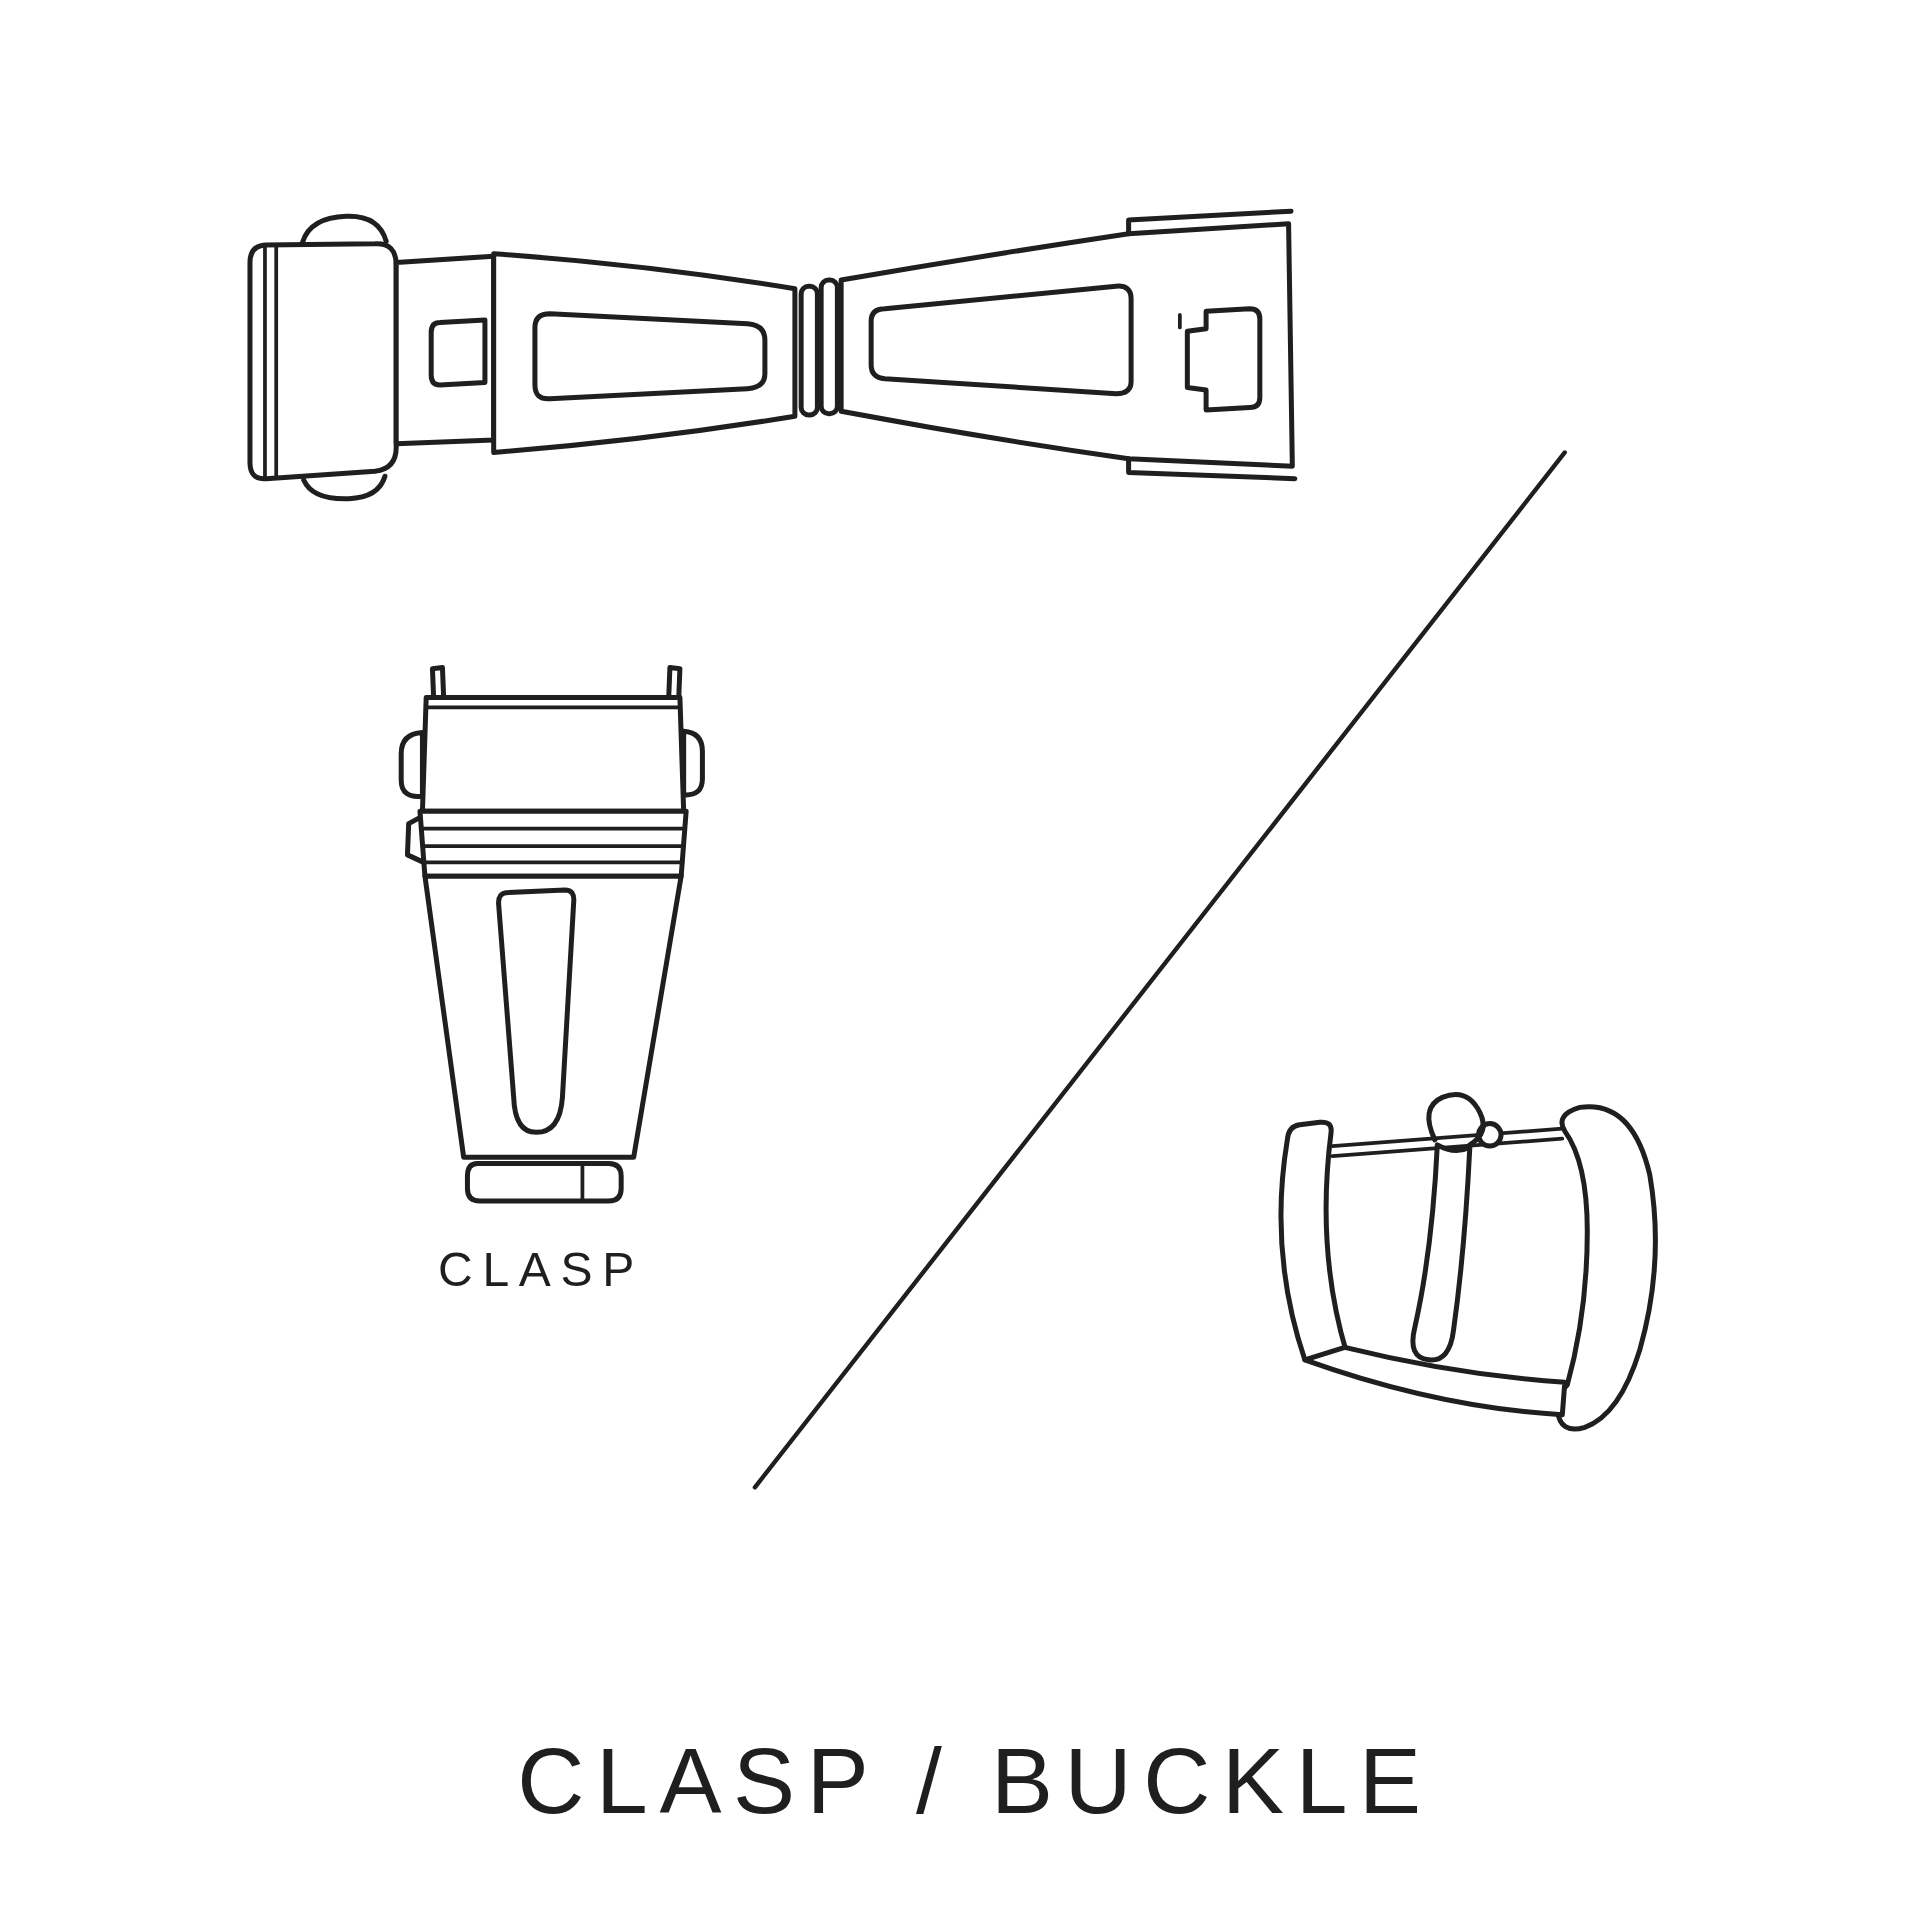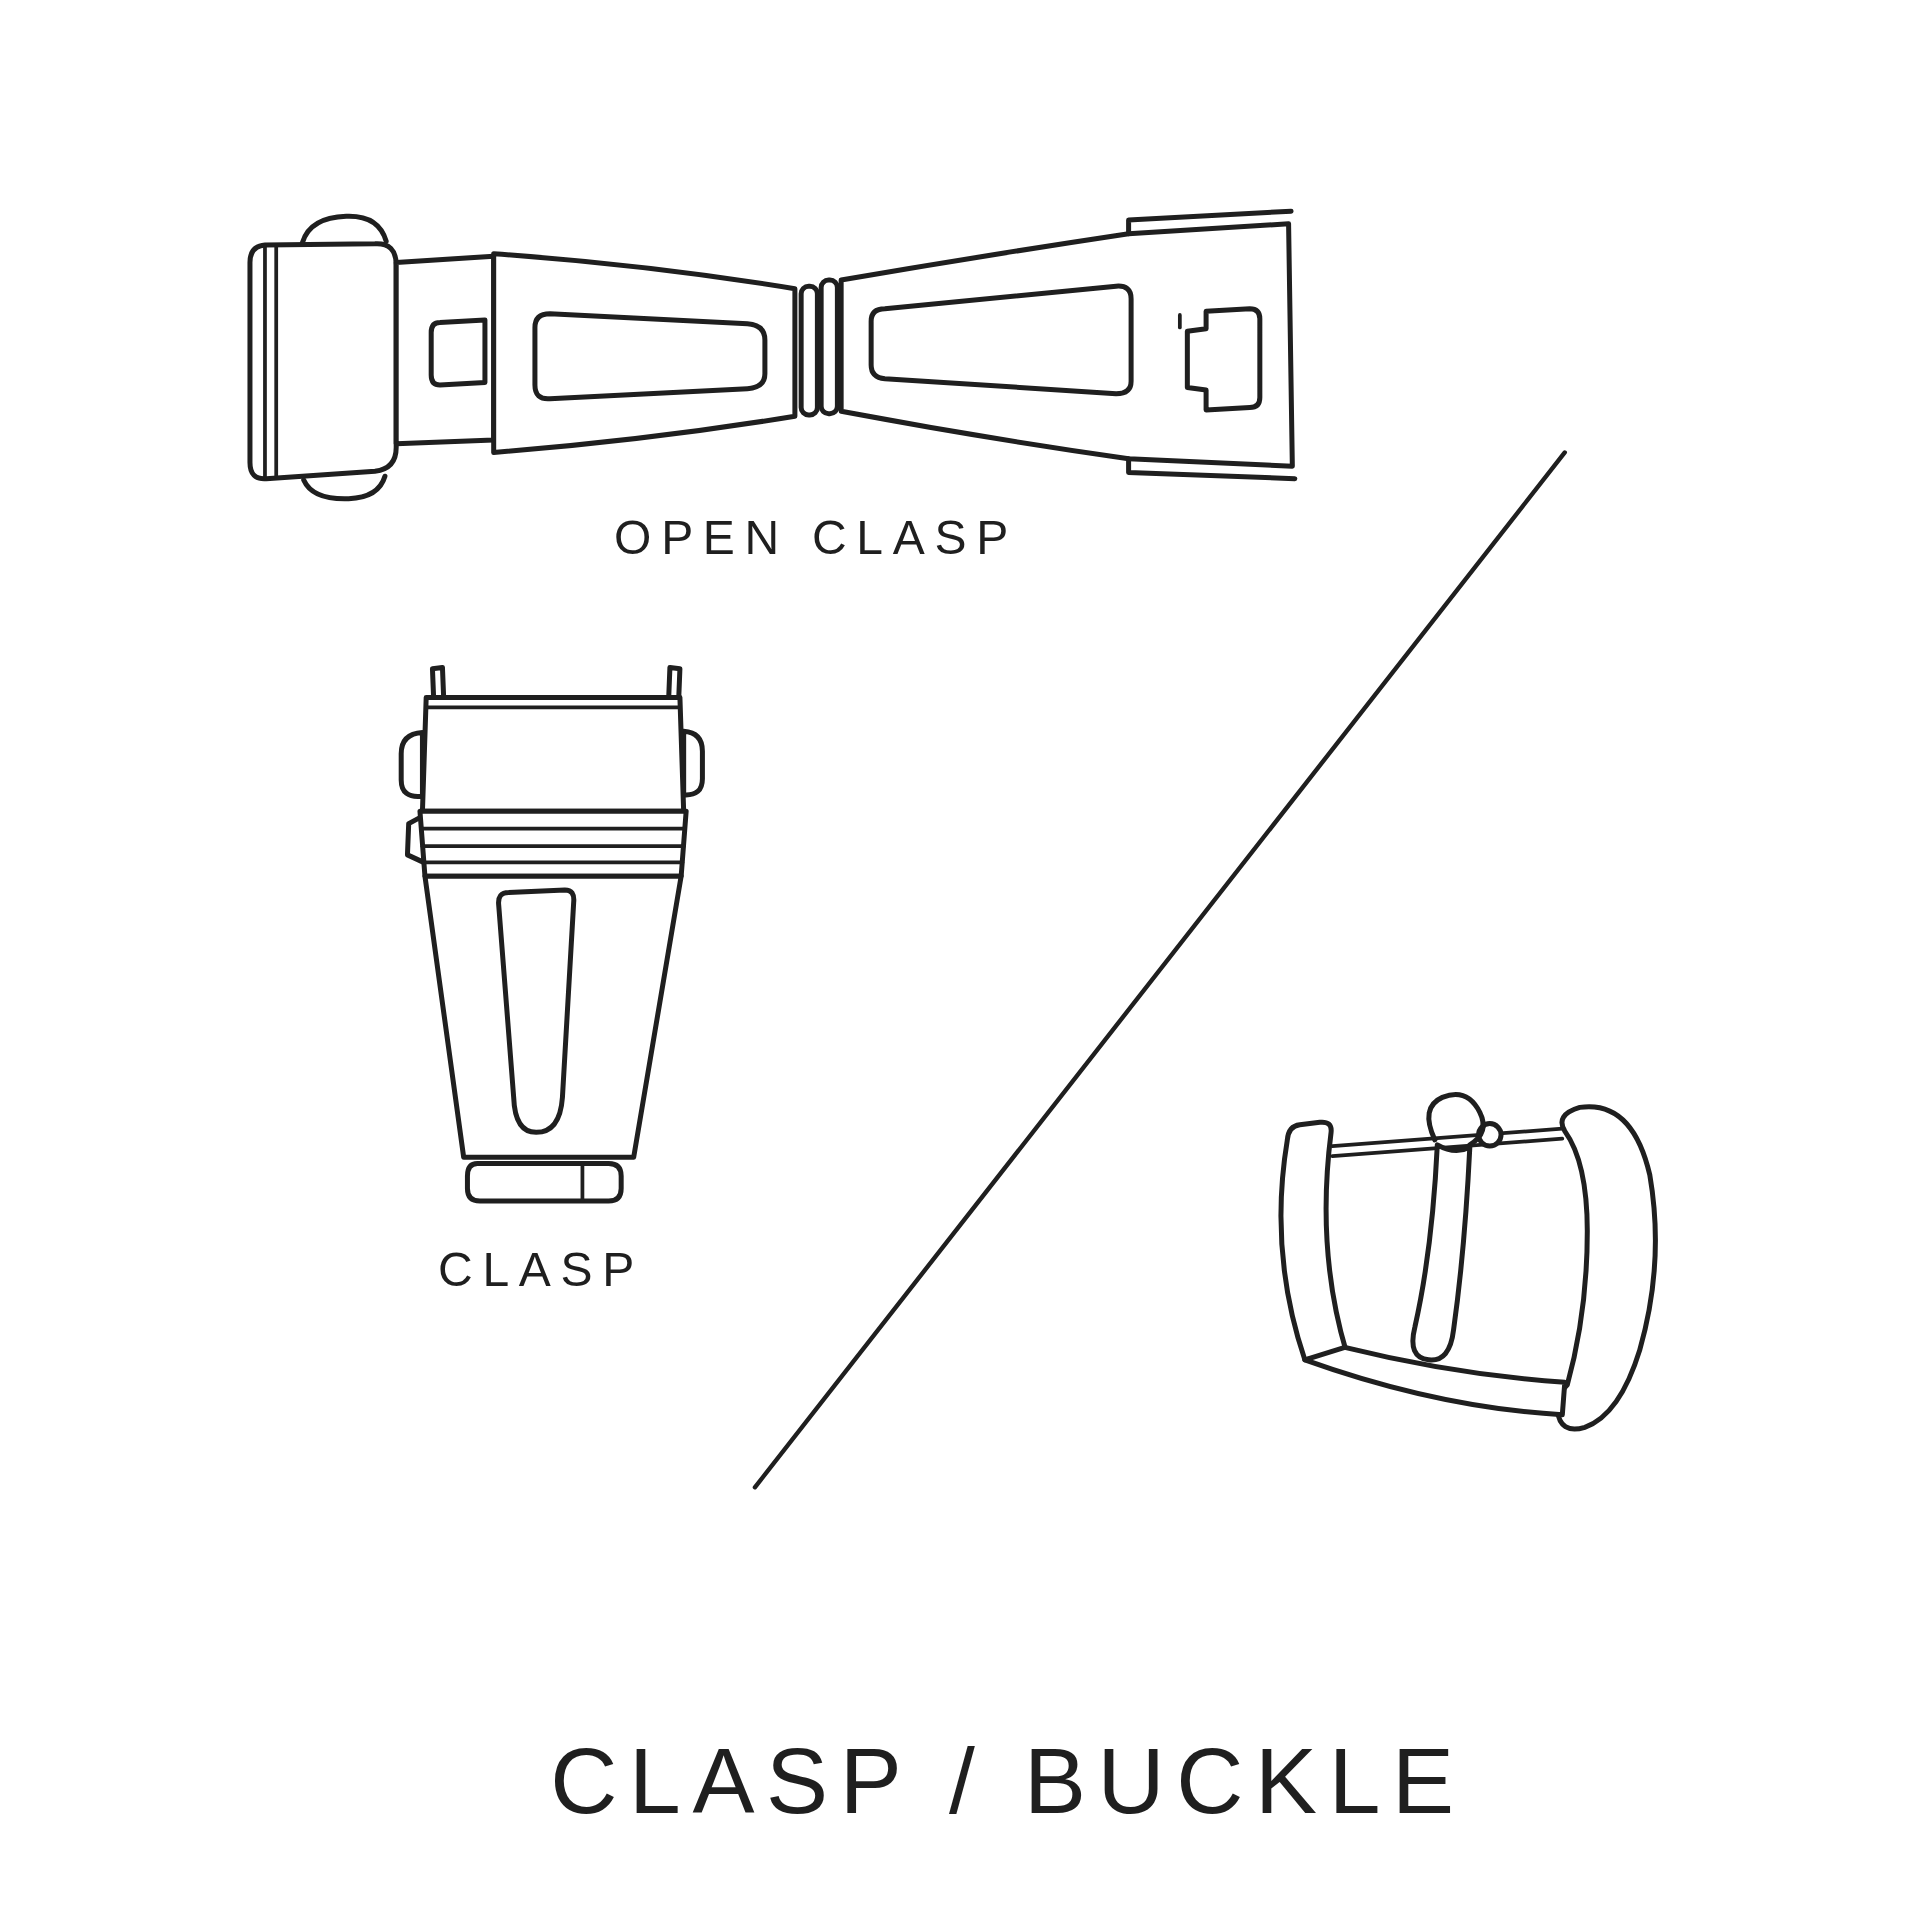--- a/index.html
+++ b/index.html
@@ -101,20 +101,19 @@
 
       <path class="thin" d="M 1066 917 L 1250 903"></path>
       <path class="thin" d="M 1066 925 L 1250 911"></path>
       <circle class="stroke" cx="1192" cy="908" r="9"></circle>
 
       <path class="nofill" d="M 1148 912 Q 1136 886 1154 878 Q 1174 870 1184 890 Q 1192 906 1176 916"></path>
       <path class="stroke" d="M 1150 916 Q 1146 1000 1132 1062 Q 1126 1086 1143 1088 Q 1160 1090 1163 1064 Q 1172 1000 1176 918 Q 1164 924 1150 916 Z"></path>
     </g>
   </svg>
 
-  <div class="label" style="left:816px; top:510px;">OPEN CLASP</div>
 
   <div class="label" style="left:541px; top:1242px;">CLASP</div>
 
-  <div class="title" style="left:1008px; top:1728px;">CLASP / BUCKLE</div>
+  <div class="title" style="left:975px; top:1728px;">CLASP / BUCKLE</div>
 
 </div>
 
 
 </body></html>

